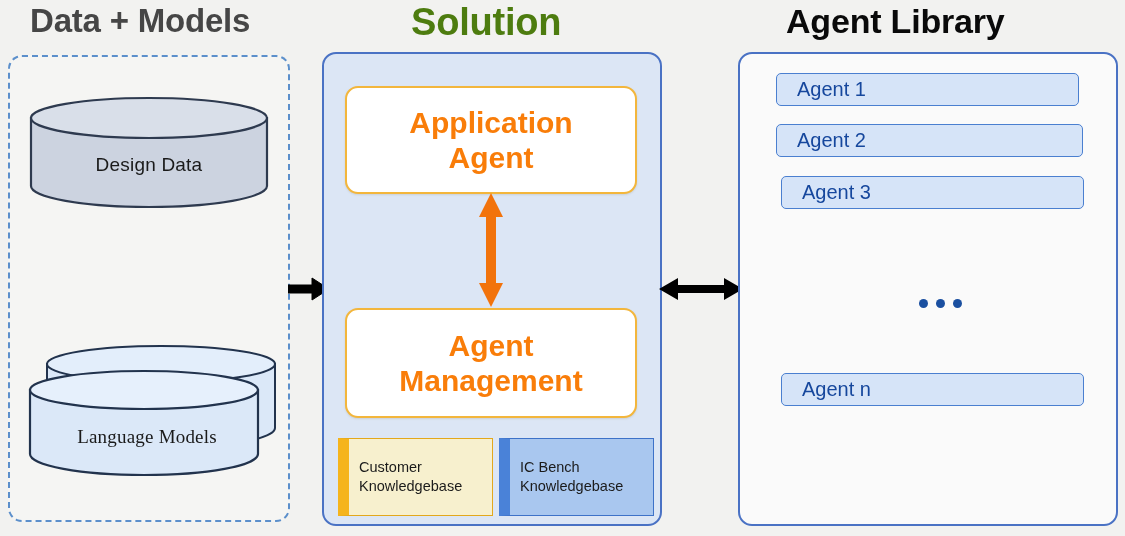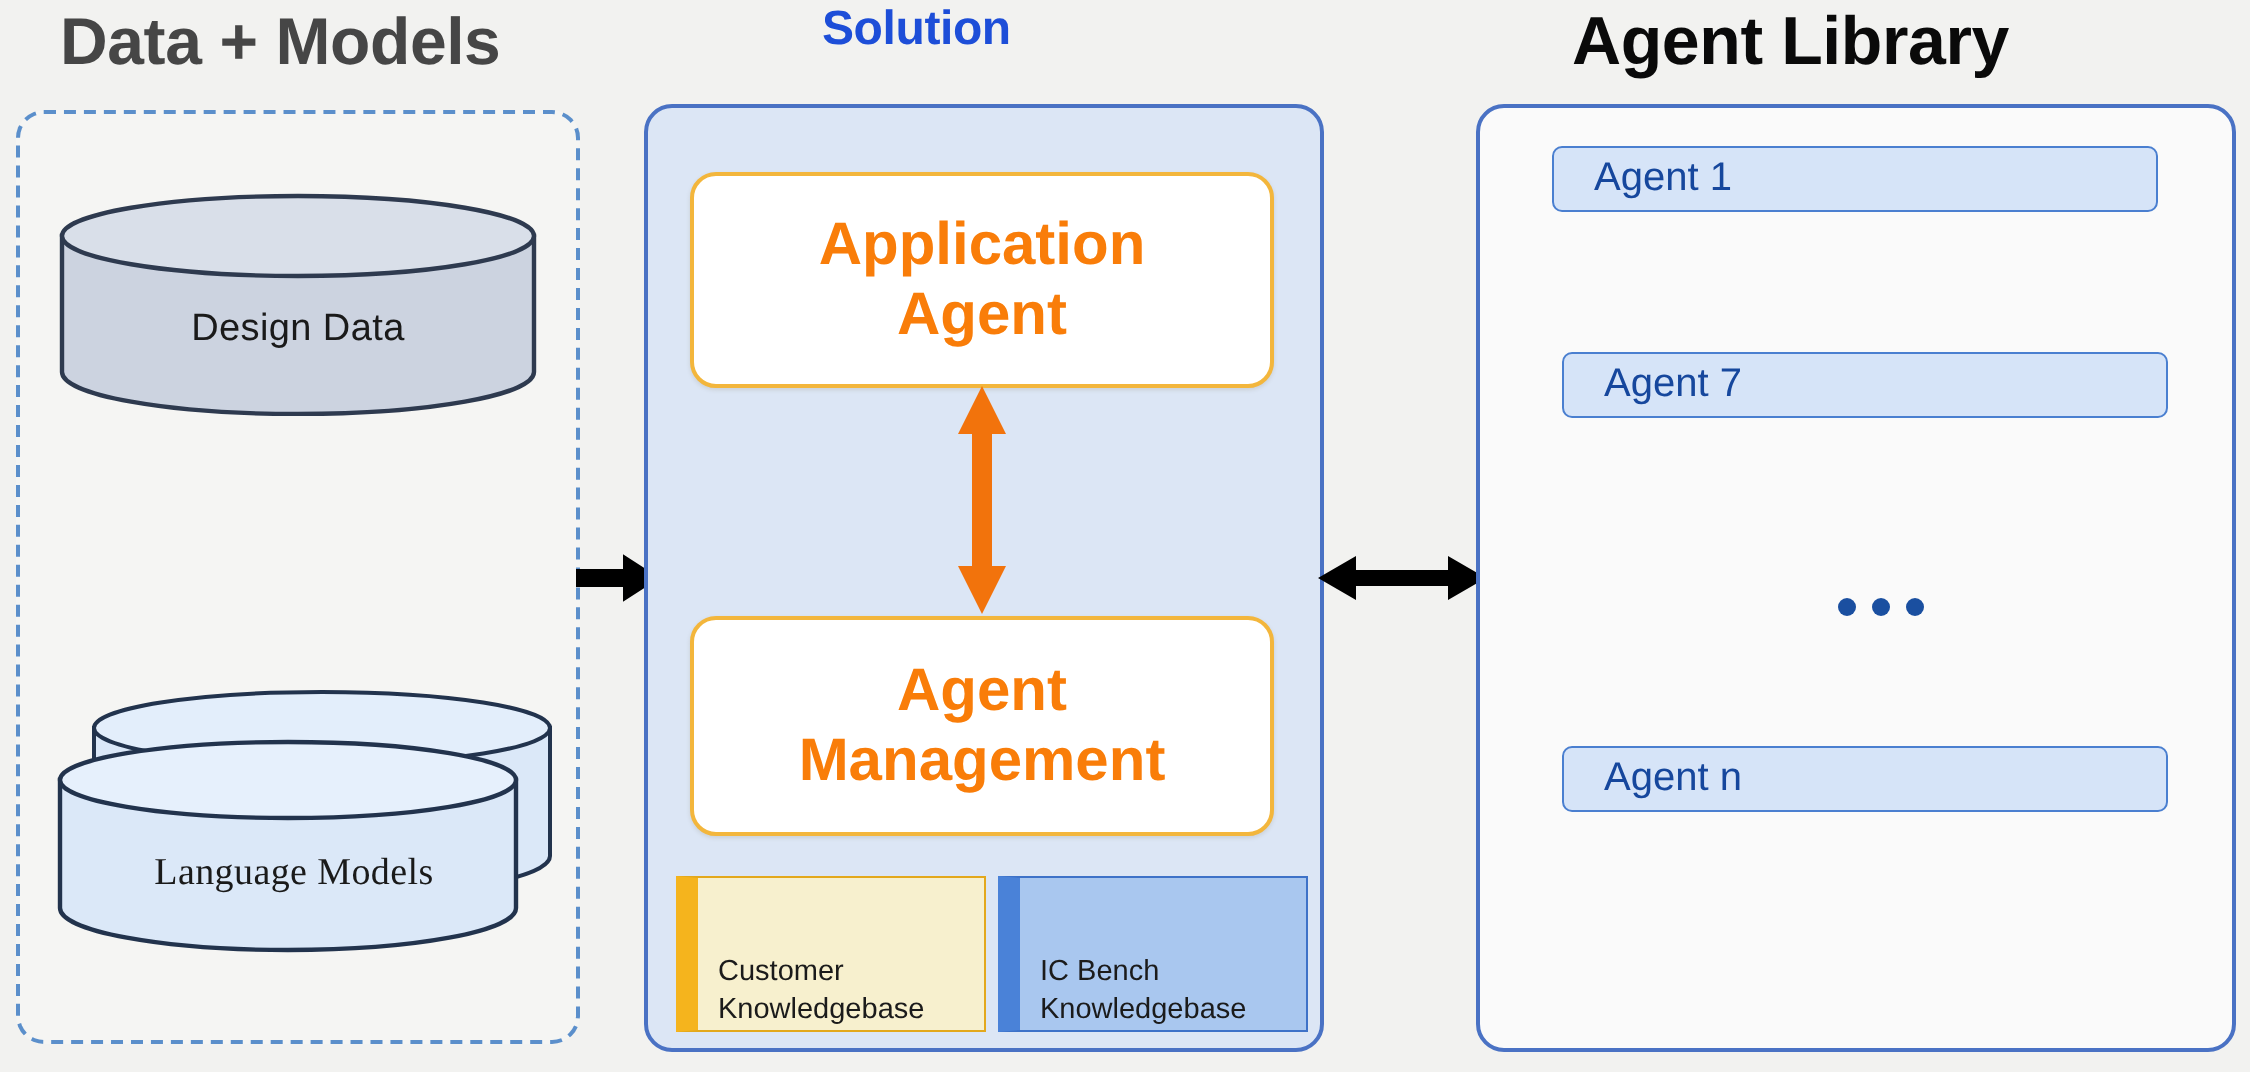--- a/index.html
+++ b/index.html
@@ -28,22 +28,22 @@
     line-height: 1;
     letter-spacing: -0.2px;
   }
   #title-data {
     left: 30px; top: 4px;
     font-size: 33px;
     color: #464646;
   }
   #title-solution {
     left: 411px; top: 3px;
-    font-size: 24px;
-    color: #1d4ed8;
+    font-size: 38px;
+    color: #4d7c0f;
   }
   #title-library {
     left: 786px; top: 4px;
     font-size: 34px;
     color: #0a0a0a;
   }
 
   
   #panel-data {
     position: absolute;
@@ -114,21 +114,21 @@
     position: absolute;
     left: 470px; top: 193px;
     width: 42px; height: 114px;
   }
 
   
   .kb {
     position: absolute;
     box-sizing: border-box;
     display: flex;
-    align-items: flex-end;
+    align-items: center;
     font-size: 14.5px;
     color: #1b1b1b;
     line-height: 1.32;
     padding-left: 10px;
   }
   #kb-customer {
     left: 338px; top: 438px; width: 155px; height: 78px;
     background: #f7f0ce;
     border: 1.3px solid #e3a81c;
     border-left: 11px solid #f5b41d;
@@ -263,22 +263,25 @@
     <svg width="84" height="30" viewBox="0 0 84 30">
       <path d="M0,15 L19,4 L19,11 L65,11 L65,4 L84,15 L65,26 L65,19 L19,19 L19,26 Z" fill="#000000"></path>
     </svg>
   </div>
 
   <div id="panel-library"></div>
 
   <div class="agent-pill" id="pill-0">
     <span>Agent 1</span>
   </div>
+  <div class="agent-pill" id="pill-1">
+    <span>Agent 2</span>
+  </div>
   <div class="agent-pill" id="pill-2">
-    <span>Agent 7</span>
+    <span>Agent 3</span>
   </div>
 
   <div id="ellipsis">
     <span></span>
     <span></span>
     <span></span>
   </div>
 
   <div class="agent-pill" id="pill-3">
     <span>Agent n</span>

